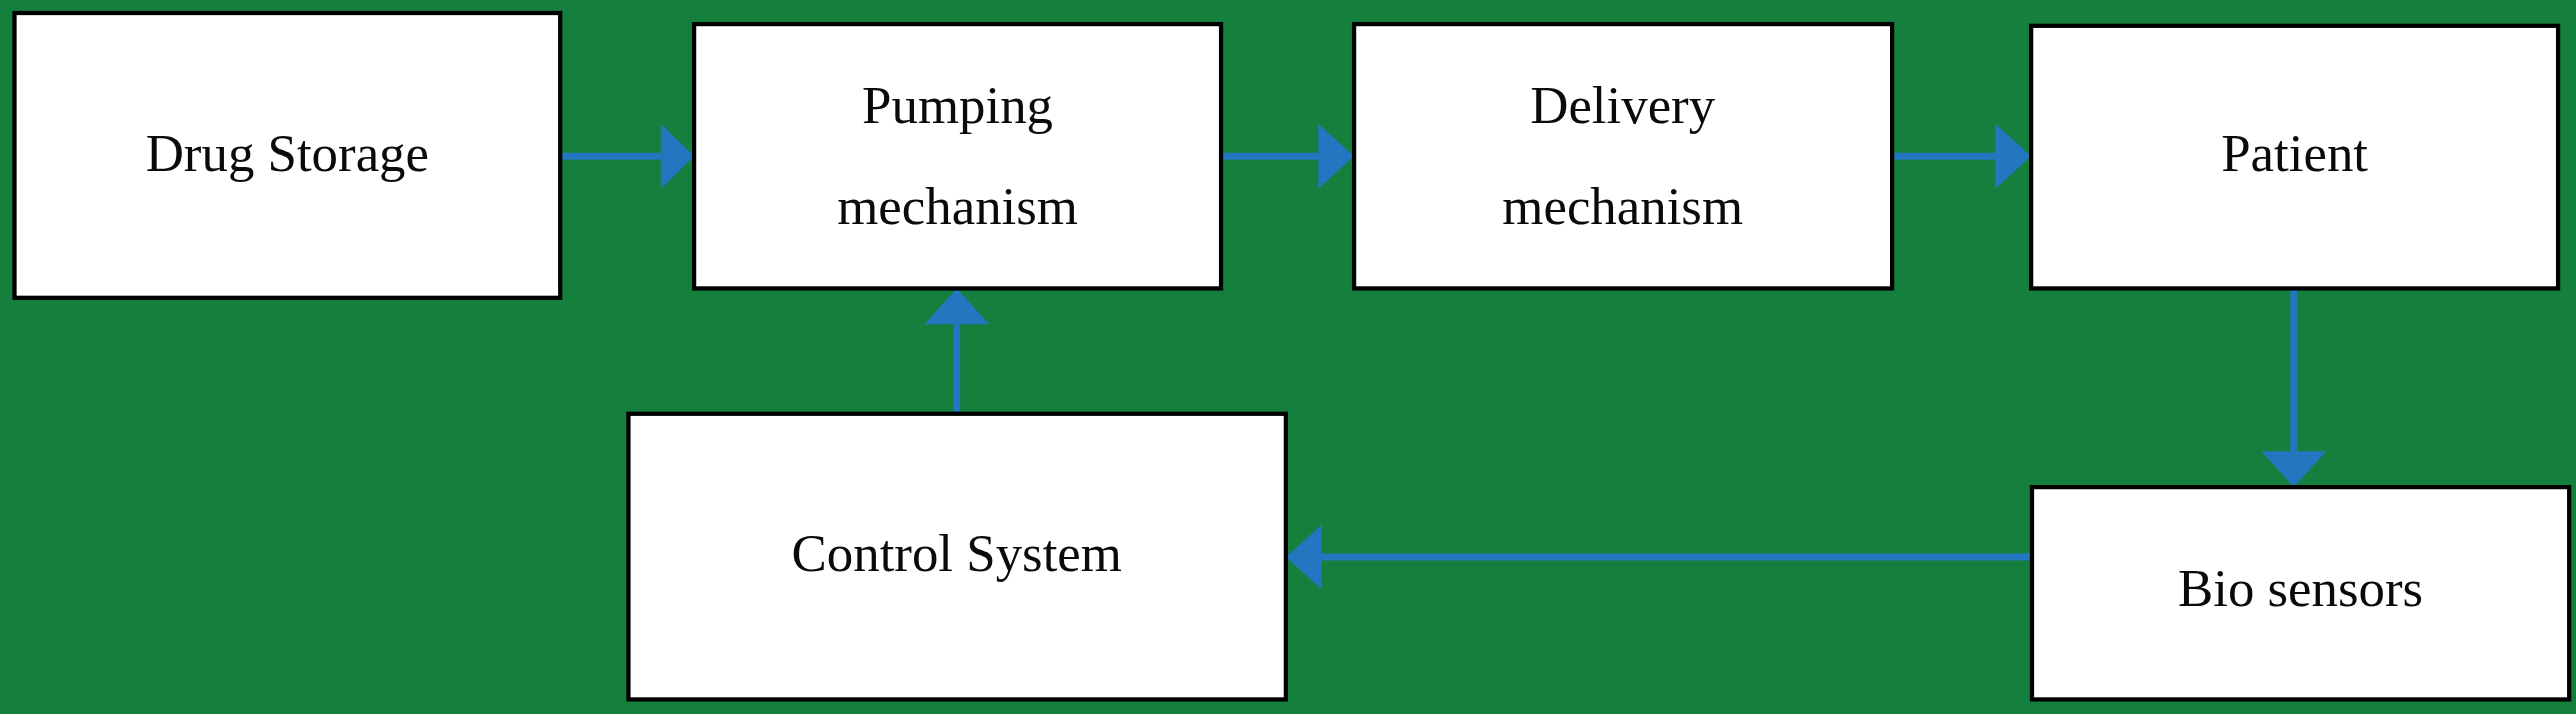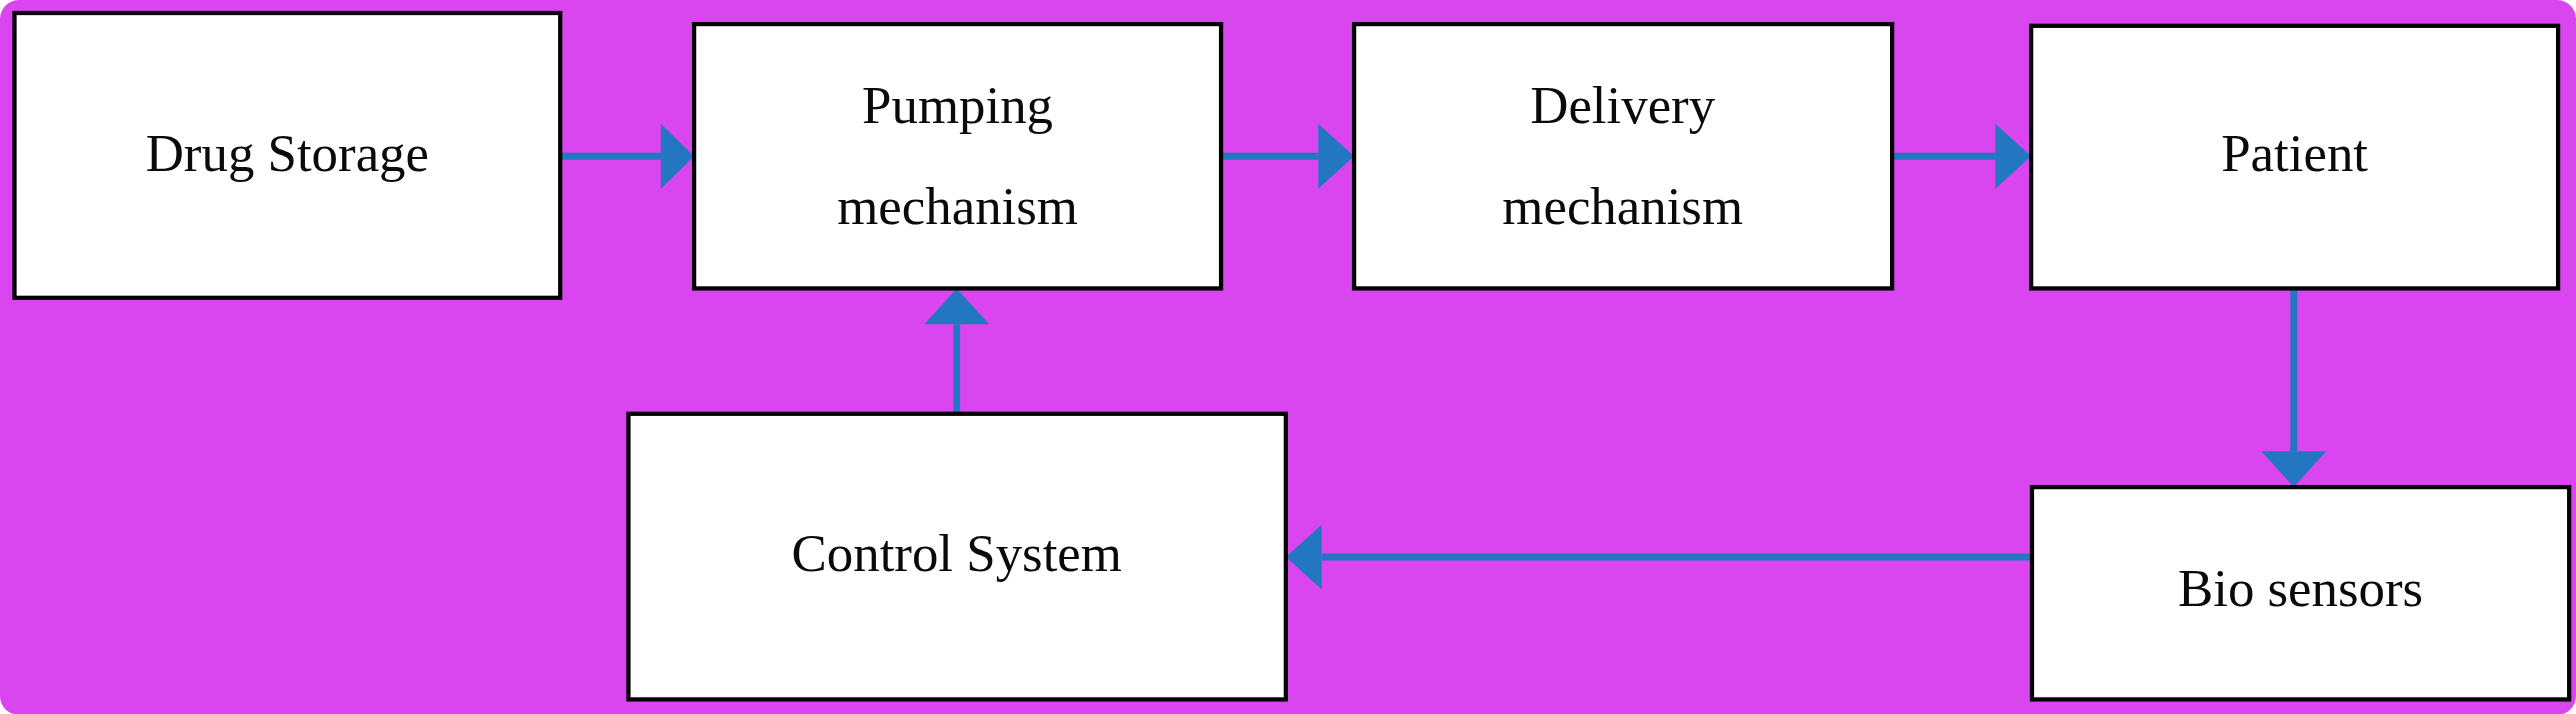--- a/index.html
+++ b/index.html
@@ -11,22 +11,21 @@
   body {
     width: 2576px;
     height: 715px;
     font-family: "Liberation Serif", "DejaVu Serif", serif;
     overflow: hidden;
   }
   #diagram-root {
     position: relative;
     width: 2576px;
     height: 715px;
-    background: #d946ef;
-    border-radius: 19px;
+    background: #15803d;
   }
   #flow-svg {
     position: absolute;
     top: 0;
     left: 0;
     width: 2576px;
     height: 715px;
     display: block;
   }
   .node-box {

